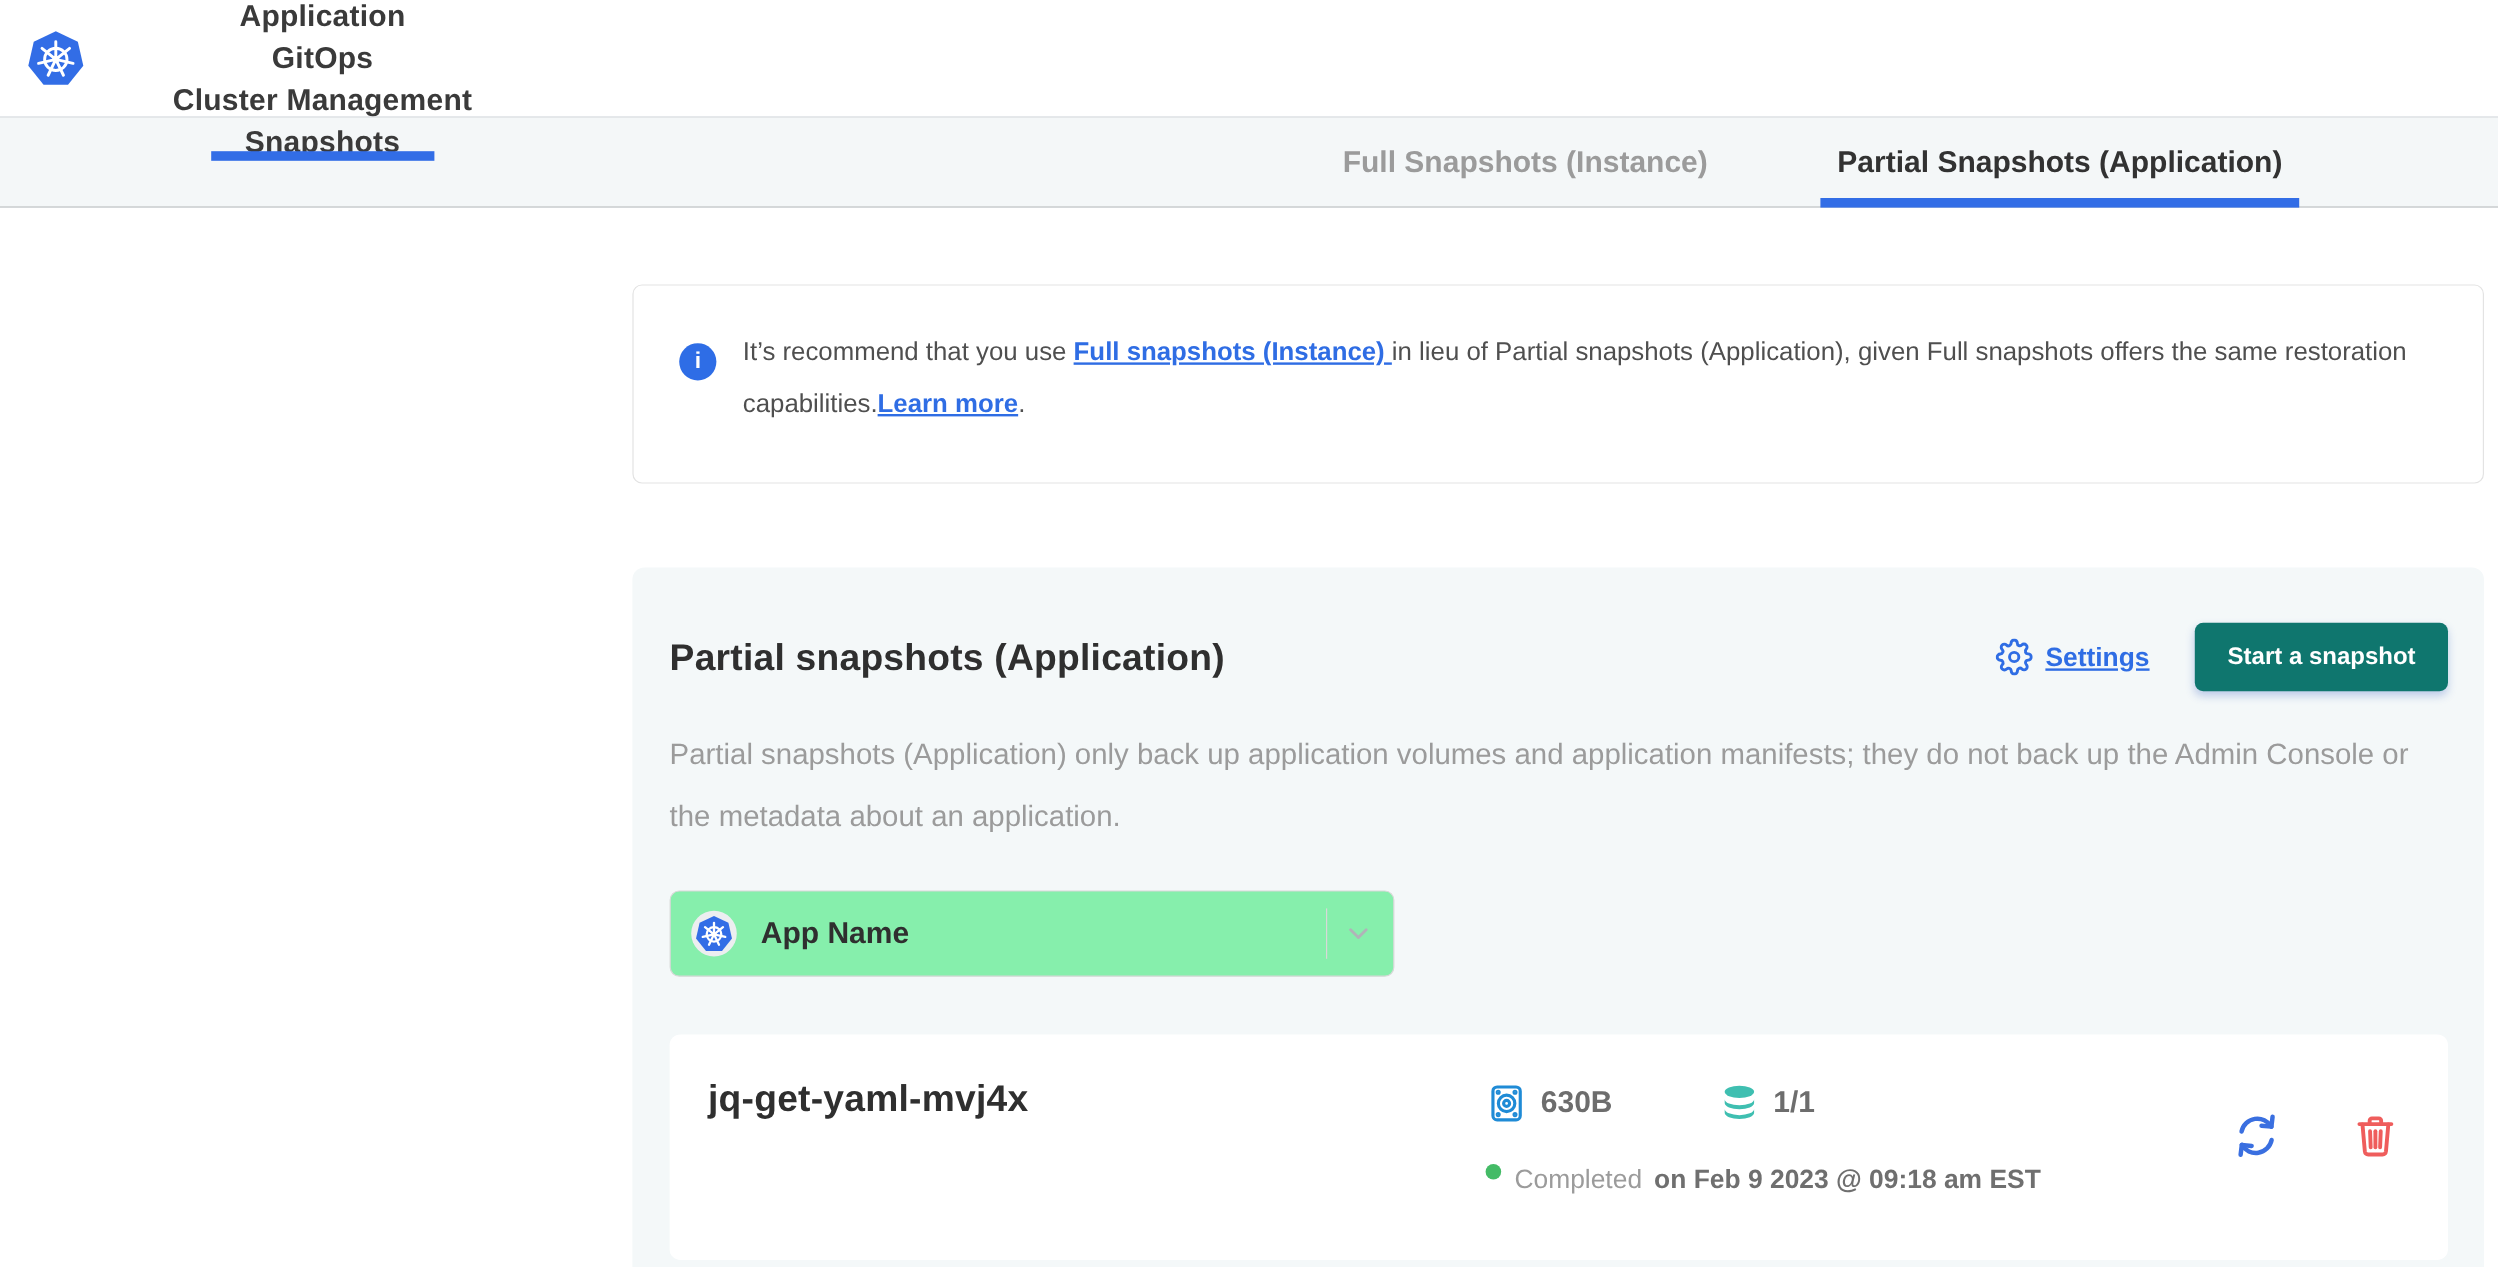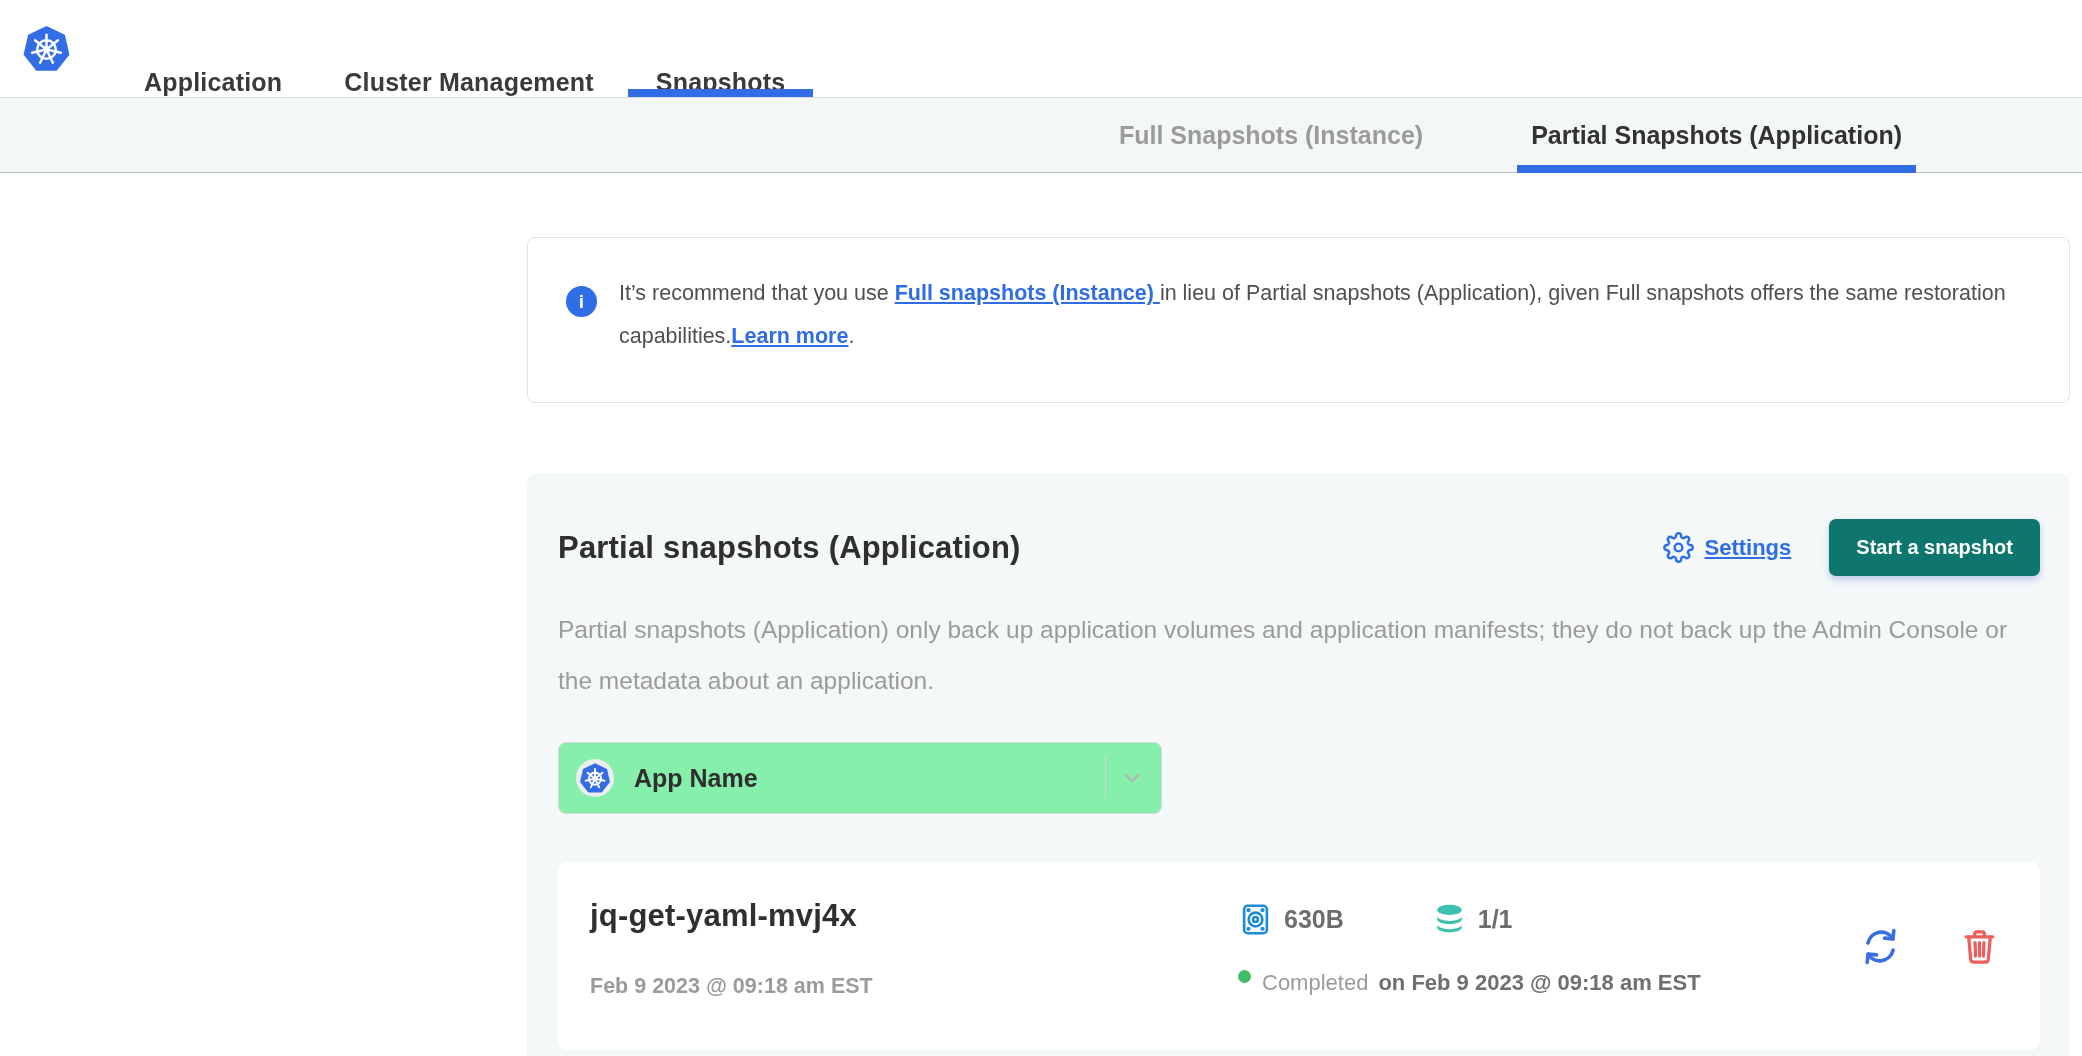--- a/index.html
+++ b/index.html
@@ -2,21 +2,21 @@
 <html><head>
 <meta charset="utf-8">
 <style>
   * { margin:0; padding:0; box-sizing:border-box; }
   html,body { width:2082px; height:1056px; background:#ffffff; overflow:hidden;
               font-family:"Liberation Sans", sans-serif; color:#323232; }
 
   
   .topnav { height:97px; display:flex; align-items:stretch; padding-left:22px; background:#fff; }
   .logo-wrap { align-self:center; margin-right:45px; display:flex; }
-  .nav-items { display:flex; align-items:flex-end; gap:6px; }
+  .nav-items { display:flex; align-items:center; gap:6px;flex-direction:column; }
   .nav-item { display:flex; align-items:center; padding:0 28px; font-size:25px; font-weight:700;
               color:#3a3a3a; position:relative; cursor:pointer; letter-spacing:.2px; }
   .nav-item.active::after { content:""; position:absolute; left:0; right:0; bottom:0; height:8px; background:#326de6; }
 
   
   .subnav { height:76px; background:#f4f7f8; border-top:1px solid #dadddf; border-bottom:1px solid #bfc2c4;
             display:flex; justify-content:flex-end; align-items:stretch; padding-right:166px; gap:80px; }
   .subtab { display:flex; align-items:center; padding:0 14px; font-size:25px; font-weight:700;
             color:#9b9b9b; position:relative; cursor:pointer; }
   .subtab.active { color:#323232; }
@@ -86,20 +86,21 @@
         <line x1="50" y1="52" x2="79.3" y2="58.7"></line>
         <line x1="50" y1="52" x2="63" y2="79"></line>
         <line x1="50" y1="52" x2="37" y2="79"></line>
         <line x1="50" y1="52" x2="20.7" y2="58.7"></line>
         <line x1="50" y1="52" x2="26.6" y2="33.3"></line>
       </g>
     </svg>
   </span>
   <div class="nav-items">
     <div class="nav-item">Application</div>
+    <div class="nav-item">GitOps</div>
     <div class="nav-item">Cluster Management</div>
     <div class="nav-item active">Snapshots</div>
   </div>
 </div>
 
 <div class="subnav">
   <div class="subtab">Full Snapshots (Instance)</div>
   <div class="subtab active">Partial Snapshots (Application)</div>
 </div>
 
@@ -153,21 +154,20 @@
         <svg width="26" height="26" viewBox="0 0 24 24" fill="none" stroke="#b0b4b8" stroke-width="2.2" stroke-linecap="round" stroke-linejoin="round">
           <polyline points="6 9 12 15 18 9"></polyline>
         </svg>
       </span>
     </div>
 
     <div class="snap-row">
 
       <div class="snap-left">
         <div class="snap-name">jq-get-yaml-mvj4x</div>
-        <div class="snap-date">Feb 9 2023 @ 09:18 am EST</div>
       </div>
 
       <div class="snap-mid">
         <div class="mid-line1">
           <span style="display:flex;">
             <svg width="35" height="35" viewBox="0 0 24 24" fill="none" stroke="#1f8bd6" stroke-width="1.8" stroke-linecap="round">
               <rect x="4.2" y="2.6" width="15.6" height="18.8" rx="2.4"></rect>
               <circle cx="12" cy="12" r="4.7"></circle>
               <circle cx="12" cy="12" r="1.7"></circle>
               <circle cx="7.2" cy="5.6" r="0.55" fill="#1f8bd6"></circle>

